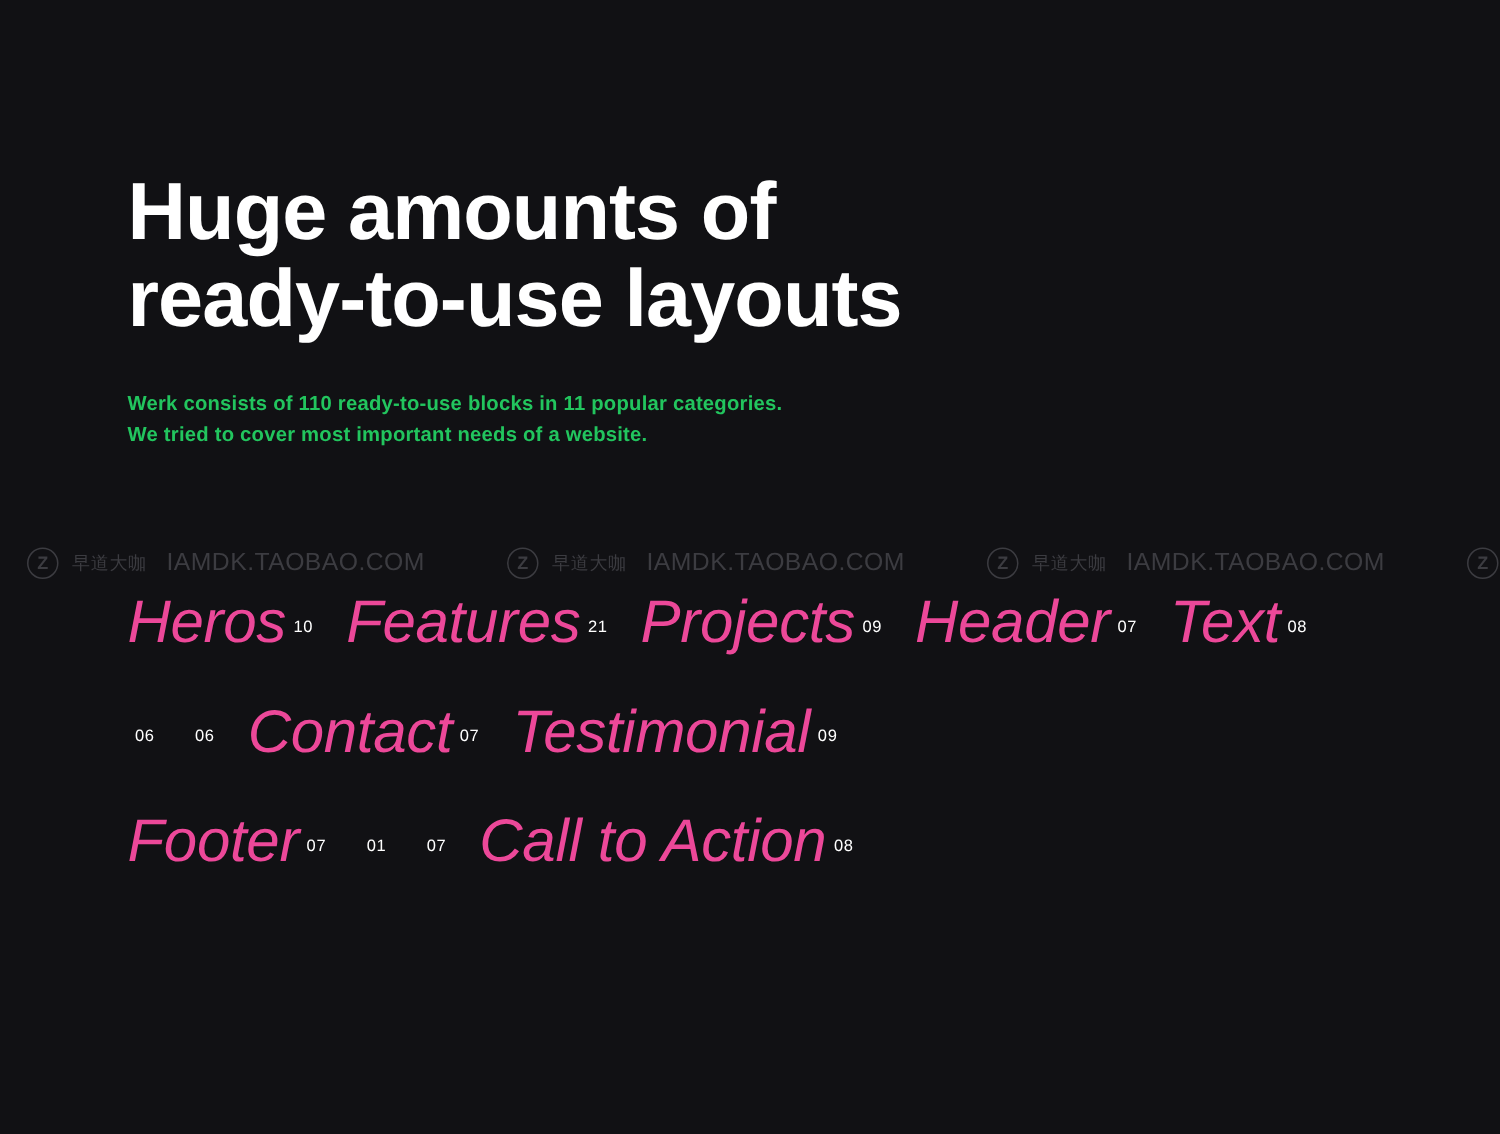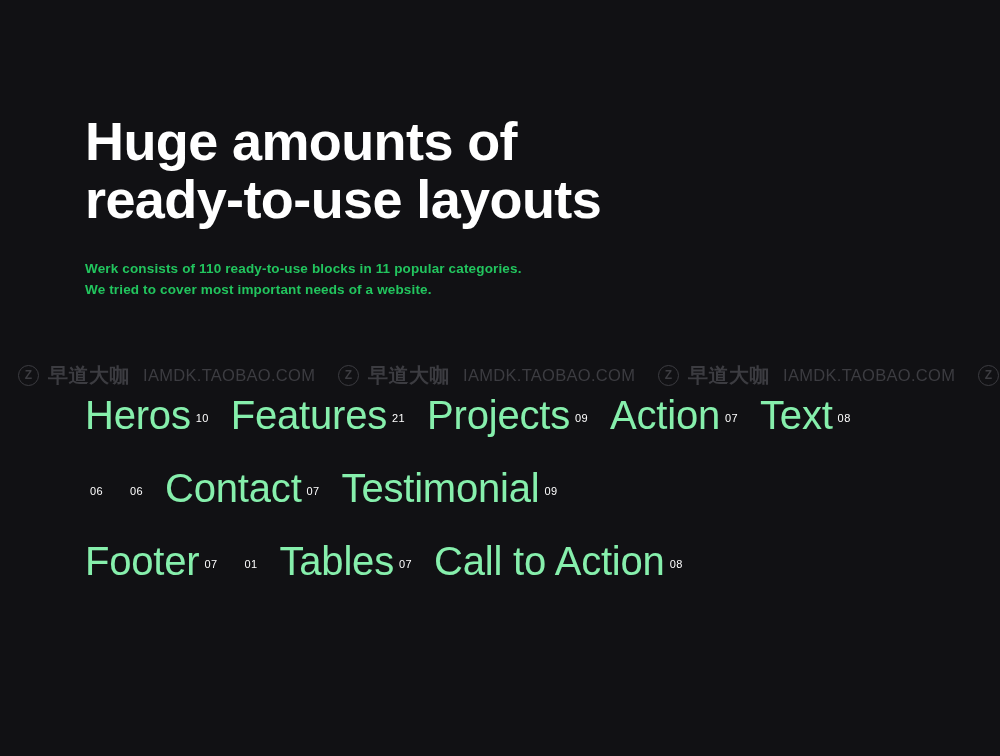--- a/index.html
+++ b/index.html
@@ -81,22 +81,22 @@
     border: 1.4px solid #3c3c41;
     display: flex;
     align-items: center;
     justify-content: center;
     font-size: 12px;
     font-weight: 700;
     line-height: 1;
     flex: 0 0 auto;
   }
   .wm-cn {
-    font-size: 20px;
-    font-weight: 700;
+    font-size: 12px;
+    font-weight: 400;
     letter-spacing: 0.5px;
     white-space: nowrap;
   }
   .wm-url {
     font-size: 16.5px;
     font-weight: 400;
     letter-spacing: 0.3px;
     white-space: nowrap;
     margin-left: 4px;
   }
@@ -117,21 +117,22 @@
   .cat-item {
     display: inline-flex;
     align-items: flex-start;
     margin-right: 22px;
   }
   .cat-label {
     font-size: 40px;
     line-height: 46px;
     font-weight: 400;
     letter-spacing: -0.2px;
-    color: #86efac;
+    color: #ec4899;
+    font-style: italic;
   }
   .cat-count {
     font-size: 11px;
     line-height: 11px;
     font-weight: 500;
     letter-spacing: 0.4px;
     color: #ffffff;
     margin-left: 5px;
     margin-top: 21px;
   }
@@ -176,21 +177,21 @@
         </div>
         <div class="cat-item">
           <span class="cat-label">Features</span>
           <sup class="cat-count">21</sup>
         </div>
         <div class="cat-item">
           <span class="cat-label">Projects</span>
           <sup class="cat-count">09</sup>
         </div>
         <div class="cat-item">
-          <span class="cat-label">Action</span>
+          <span class="cat-label">Header</span>
           <sup class="cat-count">07</sup>
         </div>
         <div class="cat-item">
           <span class="cat-label">Text</span>
           <sup class="cat-count">08</sup>
         </div>
       </div>
       <div class="cat-row">
         <div class="cat-item">
           <sup class="cat-count">06</sup>
@@ -209,21 +210,20 @@
       </div>
       <div class="cat-row">
         <div class="cat-item">
           <span class="cat-label">Footer</span>
           <sup class="cat-count">07</sup>
         </div>
         <div class="cat-item">
           <sup class="cat-count">01</sup>
         </div>
         <div class="cat-item">
-          <span class="cat-label">Tables</span>
           <sup class="cat-count">07</sup>
         </div>
         <div class="cat-item">
           <span class="cat-label">Call to Action</span>
           <sup class="cat-count">08</sup>
         </div>
       </div>
     </div>
 
 </div>

